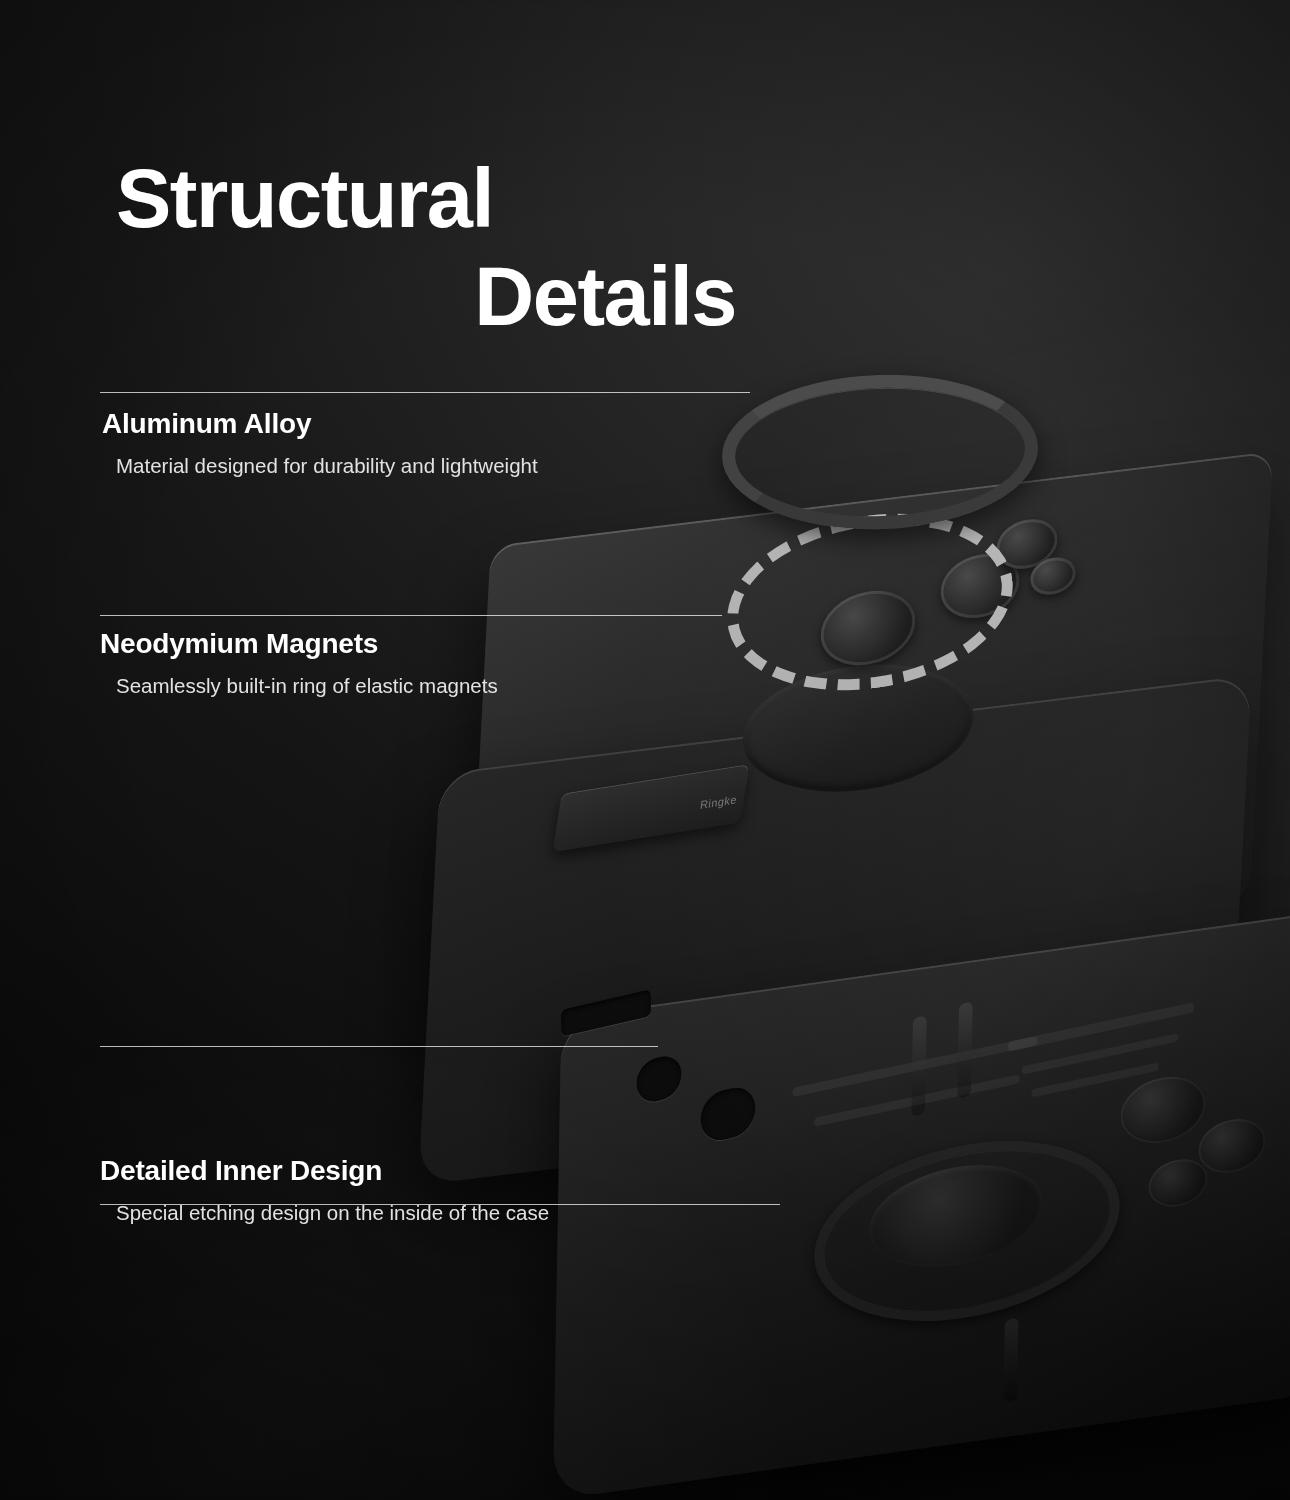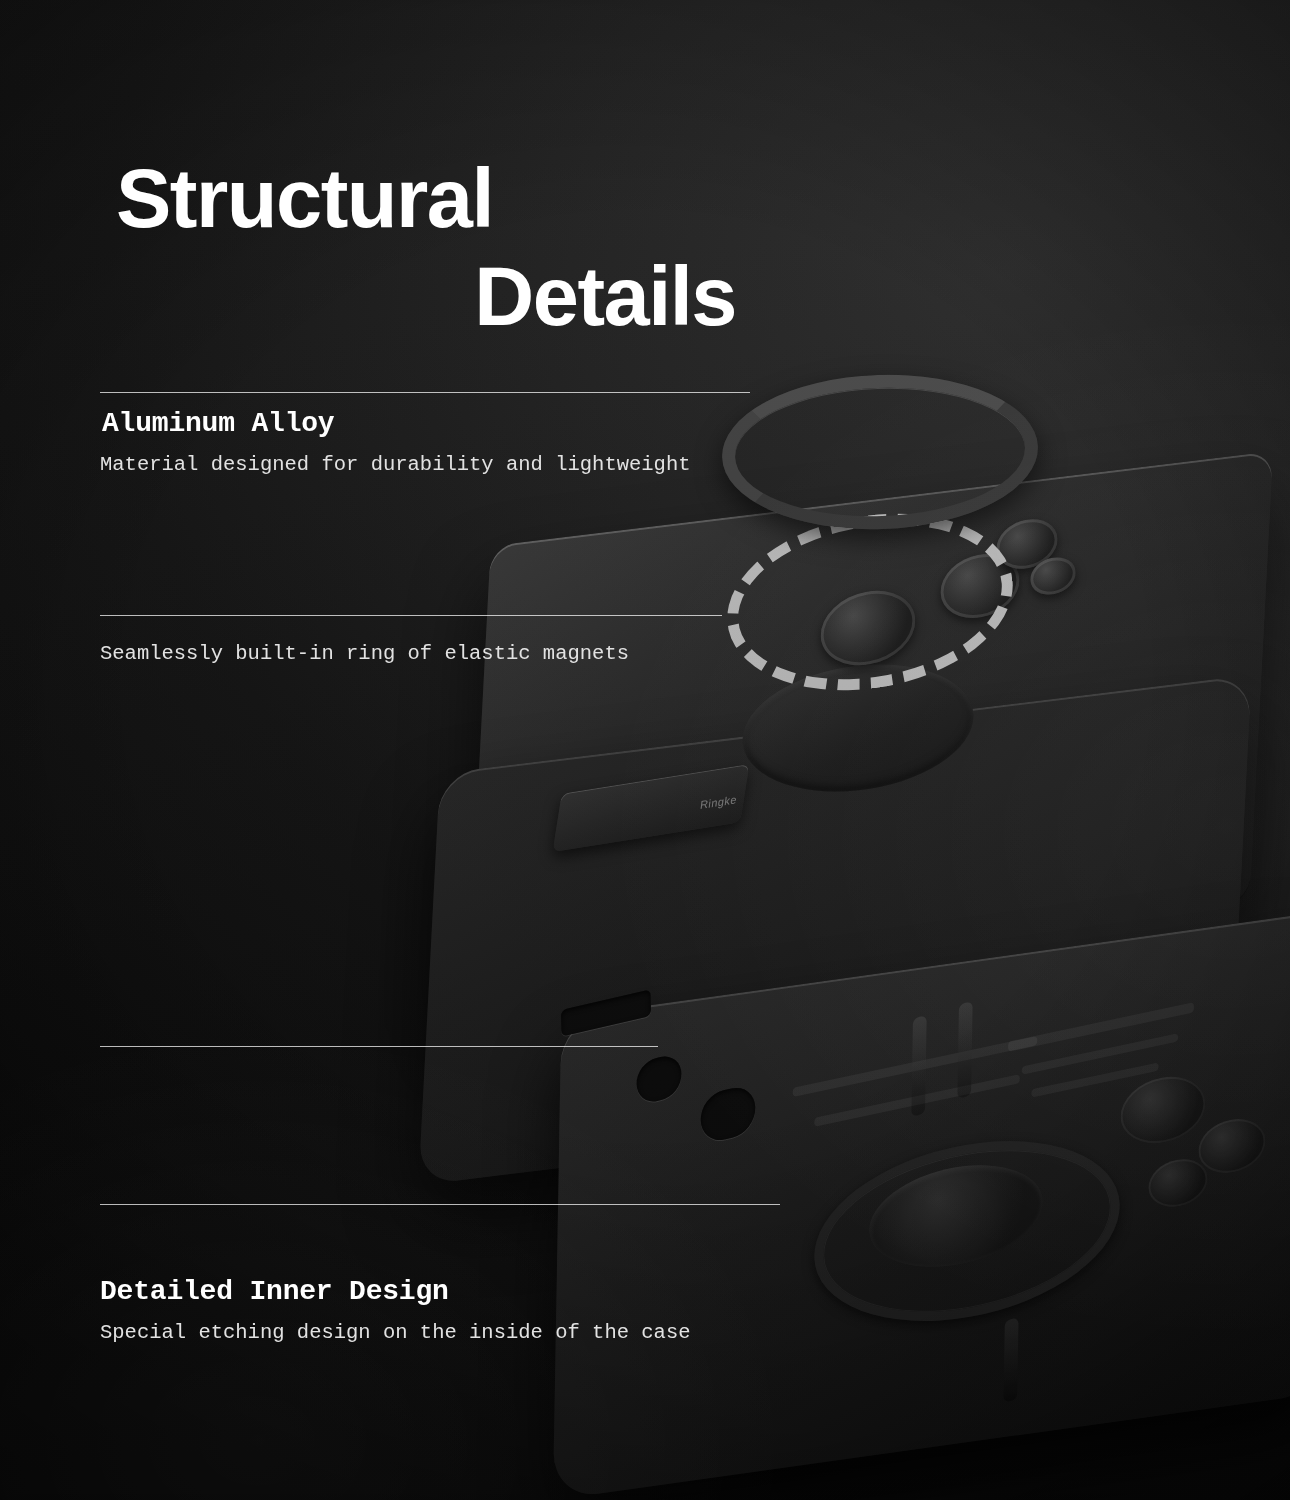--- a/index.html
+++ b/index.html
@@ -48,53 +48,52 @@
     line-height: 1.18;
     font-weight: bold;
     letter-spacing: -1.5px;
   }
   #title .l2 { display: block; text-align: right; }
 
   
   .feature {
     position: absolute;
     left: 100px;
-    font-family: Liberation Mono, monospace;
   }
   .rule {
     position: absolute;
     height: 1px;
     background: rgba(255,255,255,0.72);
   }
   .feat-title {
     color: #ffffff;
     font-size: 28px;
     font-weight: bold;
     letter-spacing: -0.2px;
     margin: 0;
   }
   .feat-desc {
     color: #e2e2e2;
     font-size: 20.5px;
     line-height: 1.52;
-    margin: 10px 0 0 0;
+    margin: 10px 0 0 16px;
     font-weight: normal;
   }
 
   #f1 { top: 408px; }
   #f1 .feat-title { margin-left: 2px; }
   #r1 { left: 100px; top: 392px; width: 650px; }
 
   #f2 { top: 628px; }
   #r2 { left: 100px; top: 615px; width: 622px; }
 
   #f3 { top: 1058px; }
   #r3 { left: 100px; top: 1046px; width: 558px; }
 
-  #f4 { top: 1276px; }
+  #f4 { top: 1155px; }
   #r4 { left: 100px; top: 1204px; width: 680px; }
 
   
   #art {
     position: absolute;
     inset: 0;
     pointer-events: none;
   }
 
   
@@ -346,20 +345,21 @@
   </h1>
 
   <div class="rule" id="r1"></div>
   <div class="feature" id="f1">
     <p class="feat-title">Aluminum Alloy</p>
     <p class="feat-desc">Material designed for durability and lightweight</p>
   </div>
 
   <div class="rule" id="r2"></div>
   <div class="feature" id="f2">
+    <p class="feat-title">Neodymium Magnets</p>
     <p class="feat-desc">Seamlessly built-in ring of elastic magnets</p>
   </div>
 
   <div class="rule" id="r3"></div>
 
   <div class="rule" id="r4"></div>
   <div class="feature" id="f4">
     <p class="feat-title">Detailed Inner Design</p>
     <p class="feat-desc">Special etching design on the inside of the case</p>
   </div>

